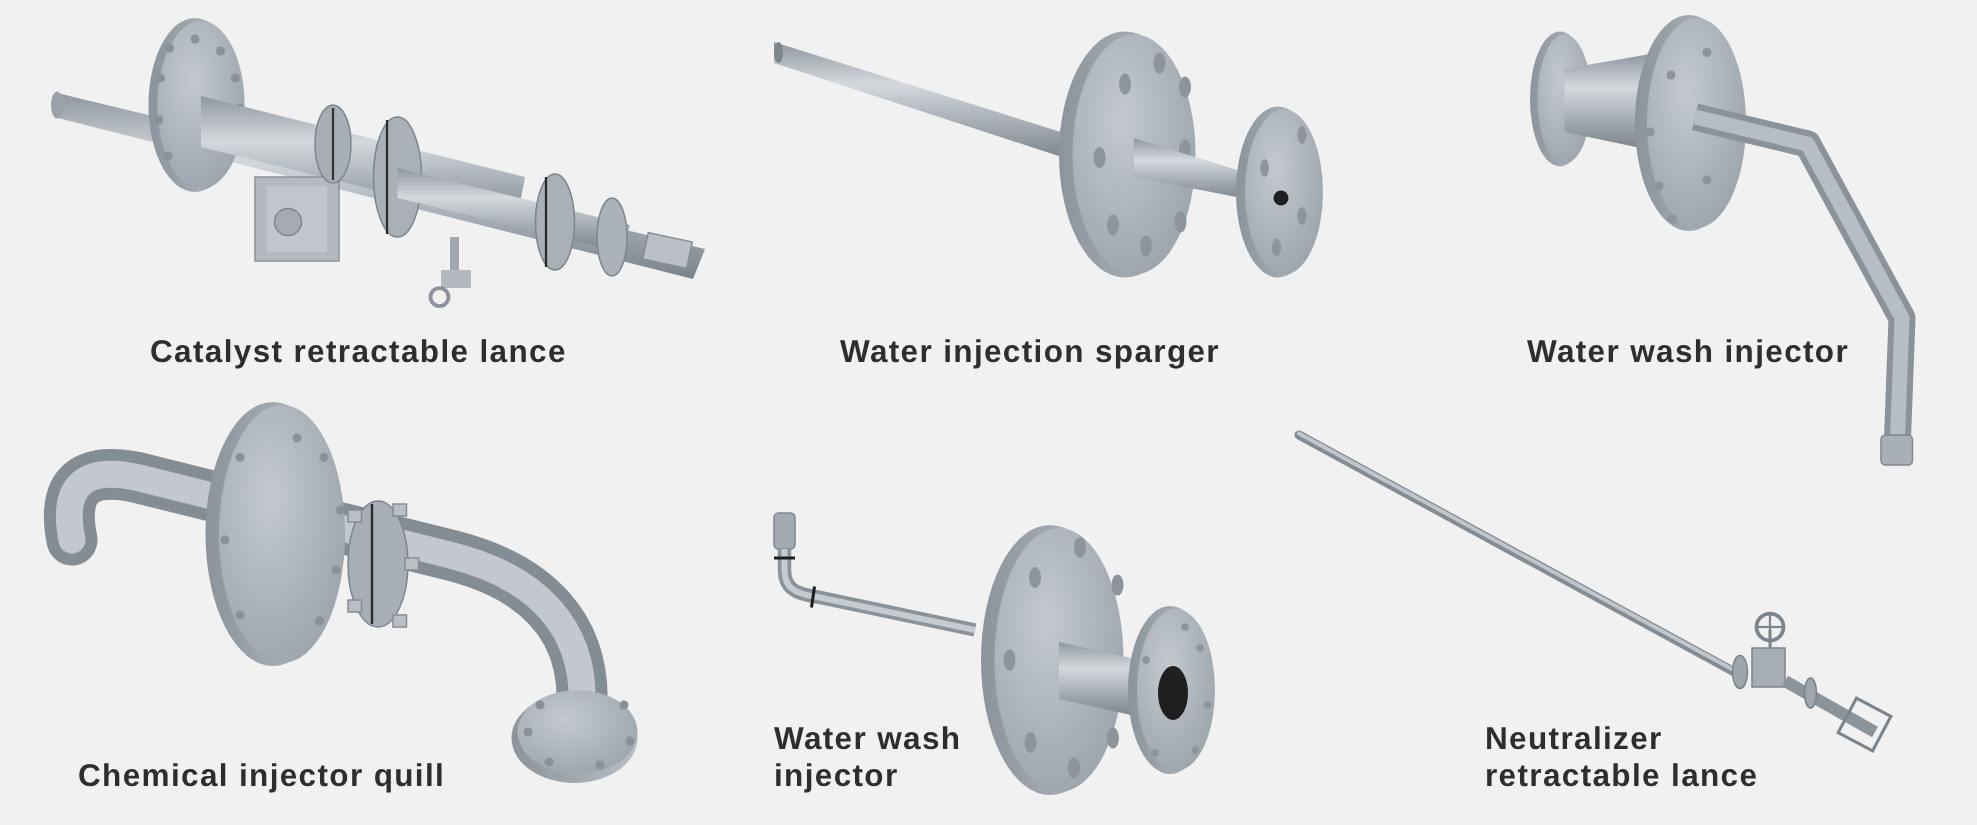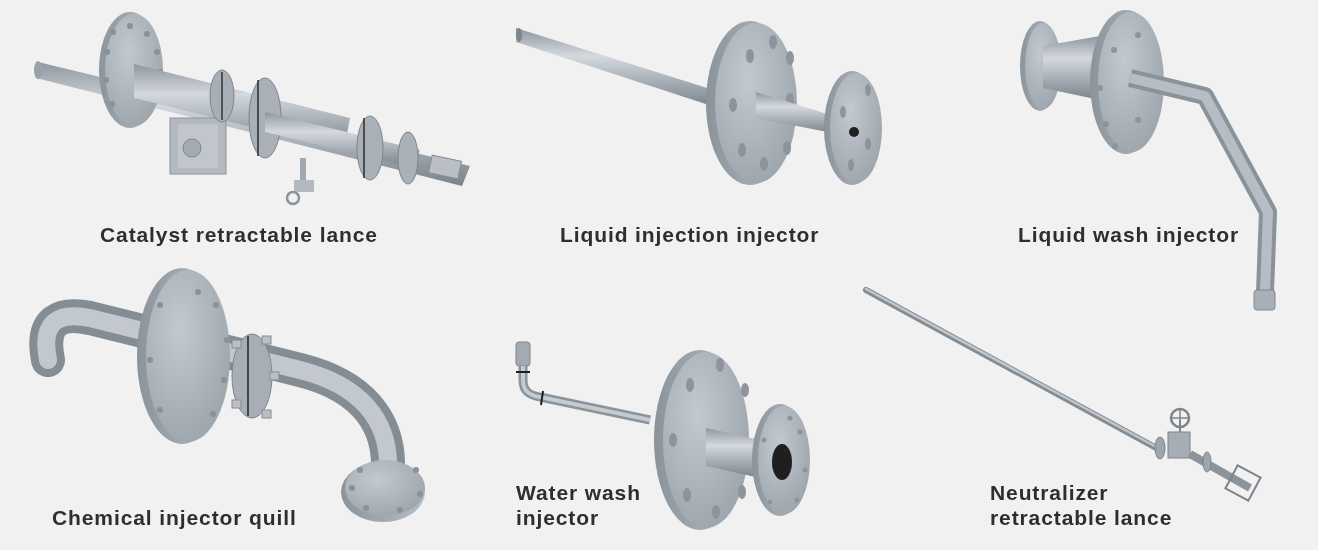--- a/index.html
+++ b/index.html
@@ -210,25 +210,25 @@
       <rect x="1230" y="470" width="26" height="26" fill="none" stroke="#7c848c" stroke-width="2" transform="rotate(28 1243 483)"></rect>
       <ellipse cx="1207" cy="462" rx="4" ry="10" fill="#9ea5ac" stroke="#7a828a"></ellipse>
     </g>
   </svg>
 
   <div class="label" style="left:52px; top:222px;margin-left:48px;">
     <span>Catalyst retractable lance</span>
   </div>
 
   <div class="label" style="left:560px; top:222px;">
-    <span>Liquid injection injector</span>
+    <span>Water injection sparger</span>
   </div>
 
   <div class="label" style="left:1018px; top:222px;">
-    <span>Liquid wash injector</span>
+    <span>Water wash injector</span>
   </div>
 
   <div class="label" style="left:52px; top:505px;">
     <span>Chemical injector quill</span>
   </div>
 
   <div class="label" style="left:516px; top:480px;">
     <span>Water wash</span>
     <span>injector</span>
   </div>

